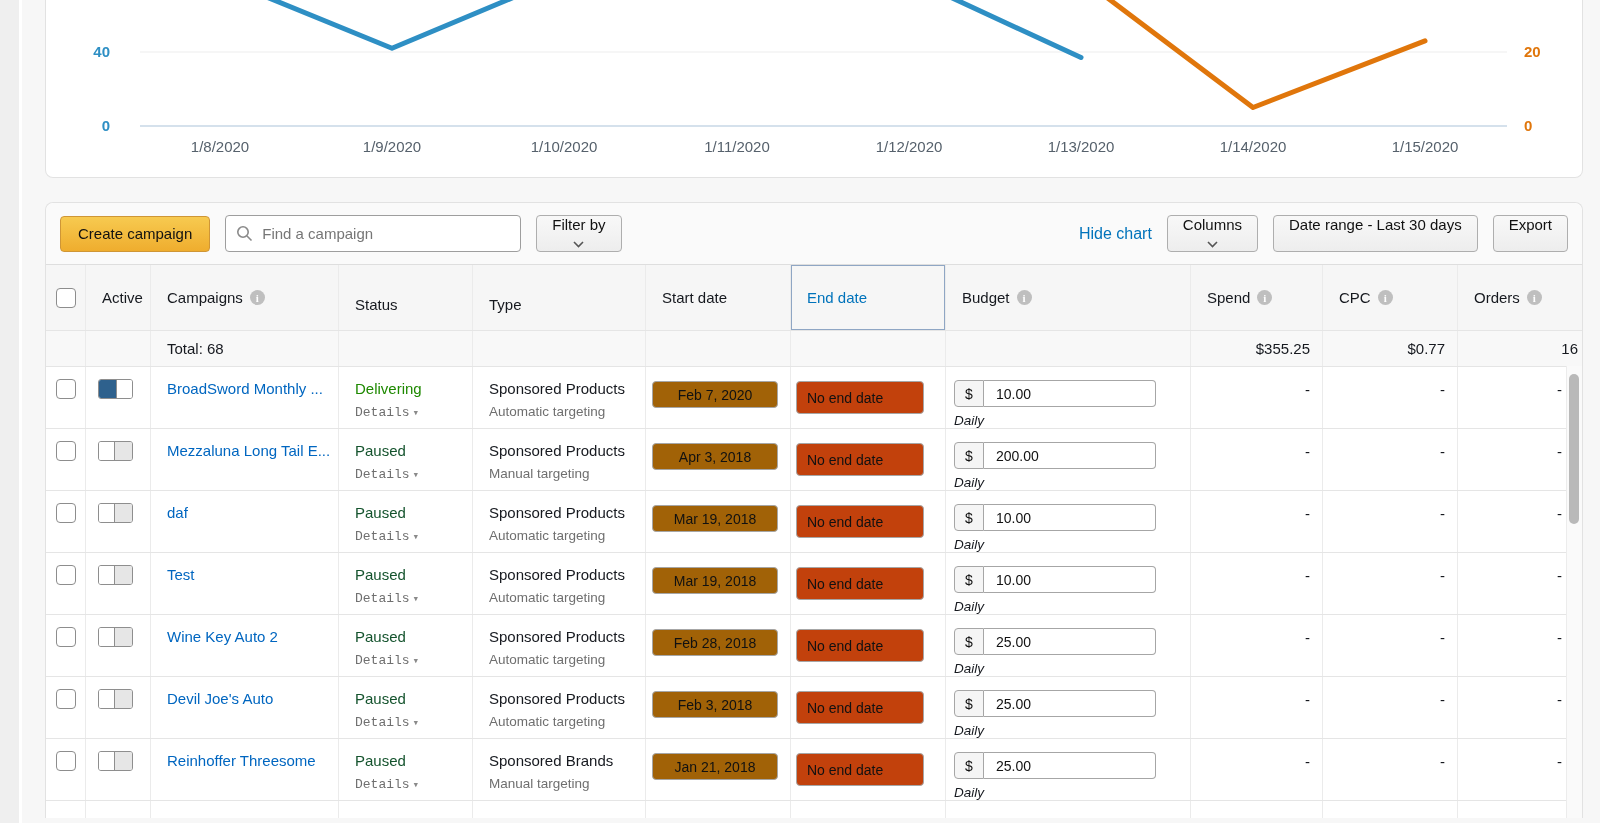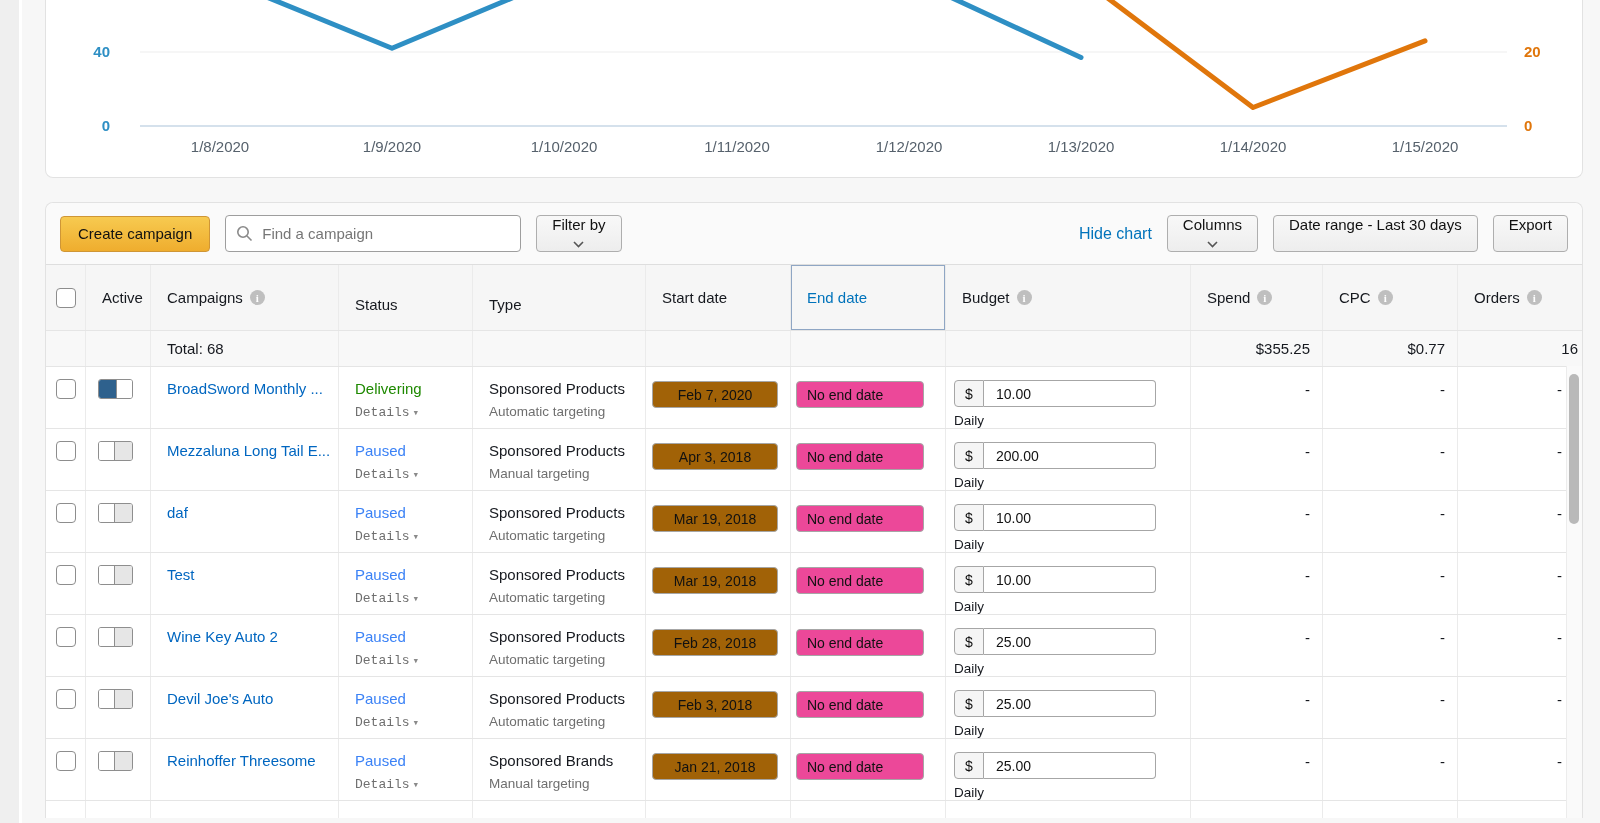--- a/index.html
+++ b/index.html
@@ -73,40 +73,40 @@
   .toggle .fill{ flex:1; background:#e6e6e6; }
   .toggle .knob{ width:16px; background:#fff; }
   .toggle.on .fill{ background:#2e618d; }
   .toggle.on .knob{ border-left:1px solid #8e8e8e; }
   .toggle.off{ flex-direction:row-reverse; }
   .toggle.off .knob{ border-right:1px solid #8e8e8e; }
 
   .c-camp{ padding:13px 8px 0 16px; }
   .c-camp a{ color:#0066c0; text-decoration:none; white-space:nowrap; }
   .c-status{ padding:13px 8px 0 16px; }
-  .status{ color:#3b82f6; }
+  .status{ color:#14532d; }
   .status.green{ color:#1e8900; }
   .details{ margin-top:8px; font-size:13px; color:#6f6f6f; cursor:pointer;font-family:Liberation Mono, monospace; }
   .details .tri{ color:#8a8a8a; font-size:11px; margin-left:3px; }
   .c-type{ padding:13px 8px 0 16px; }
   .c-type .sub{ margin-top:7px; font-size:13.5px; color:#6f6f6f; }
   .chip{ margin:14px 0 0 6px; width:126px; height:27px; background:#a16207;
     border:1px solid #a6a6a6; border-radius:4px; font-size:14px; color:#111;
     display:flex; align-items:center; justify-content:center; cursor:pointer; }
-  .endinput{ margin:14px 0 0 5px; width:128px; height:27px; border:1px solid #a6a6a6;
+  .endinput{ margin:14px 0 0 5px; width:128px; height:33px; border:1px solid #a6a6a6;
     border-radius:4px; padding:0 0 0 10px; font:14px "Liberation Sans",sans-serif;
-    color:#111; background:#ec4899; outline:none; }
+    color:#111; background:#c2410c; outline:none; }
   .budget-group{ display:flex; margin:13px 0 0 8px; height:27px; }
   .budget-group .cur{ width:30px; background:#f5f5f5; border:1px solid #a6a6a6;
     border-radius:4px 0 0 4px; font-size:14px; color:#111; display:flex;
     align-items:center; justify-content:center; }
   .budget-group input{ width:172px; border:1px solid #a6a6a6; border-left:none;
     border-radius:0 4px 4px 0; padding:0 0 0 12px; font:14px "Liberation Sans",sans-serif;
     color:#111; background:#fff; outline:none; }
-  .daily{ margin:6px 0 0 8px; font-size:13.5px; color:#16191f; }
+  .daily{ margin:6px 0 0 8px; font-size:13.5px; color:#16191f;font-style:italic; }
   .c-num{ text-align:right; padding:14px 12px 0 0; color:#16191f; }
   .c-num.last{ padding-right:22px; }
   .t-partial{ height:40px; background:#fff; border-top:1px solid #e5e5e5; }
 
   .vscroll{ position:absolute; right:0; top:163px; bottom:0; width:16px;
     background:#fafafa; border-left:1px solid #ececec; }
   .vthumb{ position:absolute; left:2px; top:8px; width:10px; height:150px;
     background:#b9b9b9; border-radius:5px; cursor:grab; }
 </style>
 </head>

